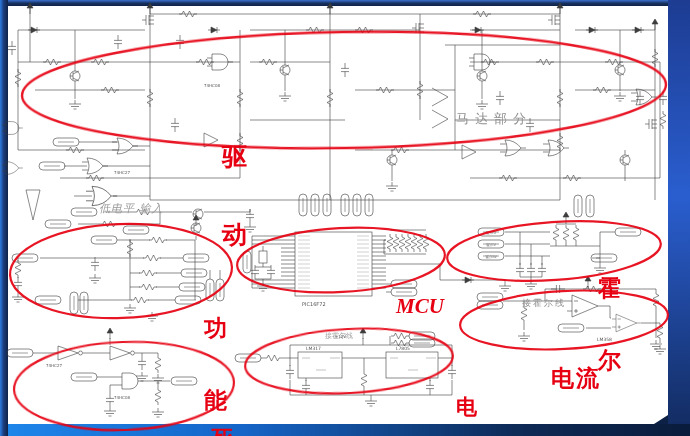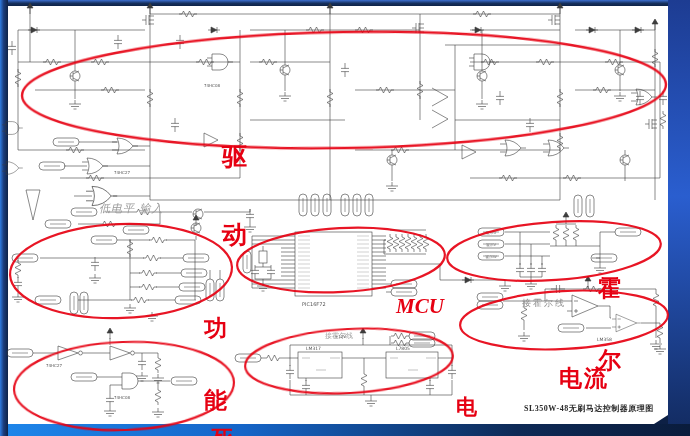--- a/index.html
+++ b/index.html
@@ -19,21 +19,21 @@
     clip-path:polygon(0 0,100% 0,100% calc(100% - 9px),calc(100% - 14px) 100%,0 100%);}
   svg.overlay{position:absolute;left:0;top:0;width:690px;height:436px;pointer-events:none;}
   .lbl{position:absolute;white-space:pre;pointer-events:none;}
   .ann{color:#e60012;font-weight:bold;line-height:1.04;}
   .sub{color:#8f8f8f;}
   .ann-drive{left:222px;top:92px;font-size:25px;}
   .ann-function{left:204px;top:269px;font-size:23px;}
   .ann-hall{left:598px;top:229px;font-size:23px;}
   .ann-dead{left:211px;top:382px;font-size:22px;}
   .ann-power{left:456px;top:353px;font-size:21px;}
-  .ann-current{left:551px;top:367px;font-size:23px;letter-spacing:2px;margin-left:8px;}
+  .ann-current{left:551px;top:367px;font-size:23px;letter-spacing:2px;}
   .ann-mcu{left:396px;top:296px;font-size:21px;font-family:"Liberation Serif",serif;font-style:italic;}
   .sub-motor{left:456px;top:110px;font-size:13px;letter-spacing:6px;}
   .sub-hallwires{left:522px;top:257px;font-size:9px;letter-spacing:2px;margin-top:40px;}
   .sub-powersec{left:325px;top:331px;font-size:7px;color:#9a9a9a;}
   .sub-lowlevel{left:99px;top:201px;font-size:11px;color:#9a9a9a;letter-spacing:1px;font-style:italic;}
   .caption{left:524px;top:403px;font-size:8px;font-weight:bold;color:#2a2a2a;
     font-family:"Liberation Serif",serif;letter-spacing:.5px;}
 </style>
 </head>
 <body>
@@ -402,18 +402,18 @@
   <div class="lbl ann ann-current">电流</div>
   <div class="lbl ann ann-power">
     <div>电</div>
     
   </div>
   <div class="lbl ann ann-dead">
     <div>死</div>
     
   </div>
 
+  <div class="lbl sub sub-motor">马达部分</div>
   <div class="lbl sub sub-hallwires">接霍尔线</div>
   <div class="lbl sub sub-powersec">接霍尔线</div>
   <div class="lbl sub sub-lowlevel">低电平 输入</div>
 
-  <div class="lbl caption">SL350W-48无刷马达控制器原理图</div>
 </div>
 
 </body></html>

